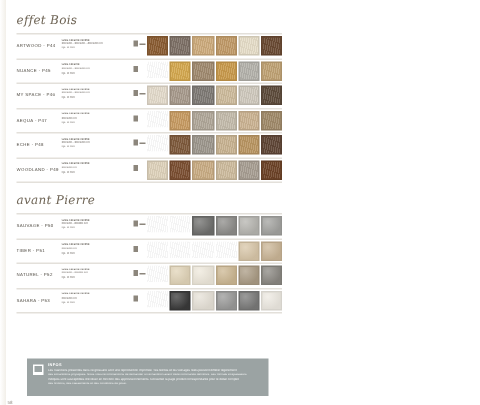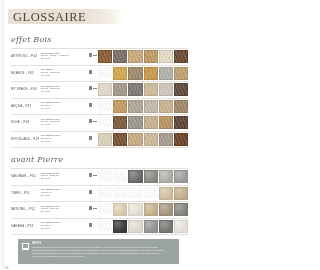--- a/index.html
+++ b/index.html
@@ -147,24 +147,20 @@
     background:linear-gradient(90deg,#ffffff 0%,#f2efe9 100%);
   }
 </style>
 </head>
 <body>
 
 <div class="page">
 
   <div class="edge"></div>
 
-  <div class="header">
-    <div class="header-band"></div>
-    <div class="header-title">GLOSSAIRE</div>
-  </div>
 
   <div id="sections-root">
       <div class="section-head">effet Bois</div>
       <div class="rows">
         <div class="row">
           <div class="col-name">ARTWOOD - P44</div>
           <div class="col-desc">
             <span class="dl b">Grès cérame rectifié</span>
             <span class="dl">20x120 - 30x120 - 40x120 cm</span>
             <span class="dl">Ep. 9 mm</span>

